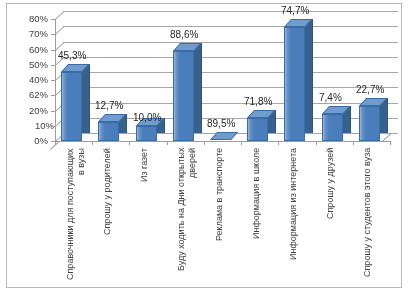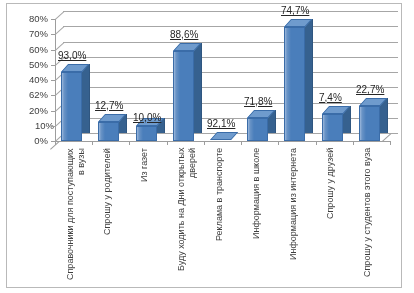--- a/index.html
+++ b/index.html
@@ -146,21 +146,20 @@
     border: 1px solid #3a6ca8;
     box-sizing: border-box;
   }
 
   .data-label {
     position: absolute;
     font-size: 10px;
     color: #262626;
     white-space: nowrap;
     line-height: 11px;
-    text-decoration: underline;
   }
 
   .cat-label {
     position: absolute;
     font-size: 9px;
     color: #3f3f3f;
     line-height: 10.5px;
     writing-mode: vertical-rl;
     transform: rotate(180deg);
     text-align: right;
@@ -271,25 +270,25 @@
           <div class="bar-front" style="left: 0px; top: 113.55px; height: 27.45px; bottom: auto;"></div>
           <div class="bar-top" style="left: 0px; top: 105.55px; transform: skewX(-42deg); transform-origin: 0px 100%;"></div>
         </div>
         <div class="bar-group" title="Спрошу у студентов этого вуза — 22,7%" style="left: 359px; top: 0px; width: 29px; height: 141px;">
           <div class="bar-side" style="left: 21px; top: 98.3825px; height: 34.6175px;"></div>
           <div class="bar-front" style="left: 0px; top: 106.382px; height: 34.6175px; bottom: auto;"></div>
           <div class="bar-top" style="left: 0px; top: 98.3825px; transform: skewX(-42deg); transform-origin: 0px 100%;"></div>
         </div>
       </div>
     <div id="datalabels">
-        <div class="data-label" style="left: 58px; top: 49.9175px;">93,0%</div>
+        <div class="data-label" style="left: 58px; top: 49.9175px;">45,3%</div>
         <div class="data-label" style="left: 95px; top: 99.6325px;">12,7%</div>
         <div class="data-label" style="left: 133px; top: 103.75px; margin-top: 8px;">10,0%</div>
         <div class="data-label" style="left: 170px; top: 28.5675px;">88,6%</div>
-        <div class="data-label" style="left: 207px; top: 117.933px;">92,1%</div>
+        <div class="data-label" style="left: 207px; top: 117.933px;">89,5%</div>
         <div class="data-label" style="left: 244px; top: 95.6675px;">71,8%</div>
         <div class="data-label" style="left: 281px; top: 5.0825px;">74,7%</div>
         <div class="data-label" style="left: 319px; top: 91.55px;">7,4%</div>
         <div class="data-label" style="left: 356px; top: 84.3825px;">22,7%</div>
       </div>
     <div id="catlabels">
         <div class="cat-label" style="left: 64.6111px; top: 148px; height: 132px;">Справочники для поступающих в вузы</div>
         <div class="cat-label" style="left: 101.833px; top: 148px; height: 132px;">Спрошу у родителей</div>
         <div class="cat-label" style="left: 139.056px; top: 148px; height: 132px;">Из газет</div>
         <div class="cat-label" style="left: 176.278px; top: 148px; height: 132px;">Буду ходить на Дни открытых дверей</div>

